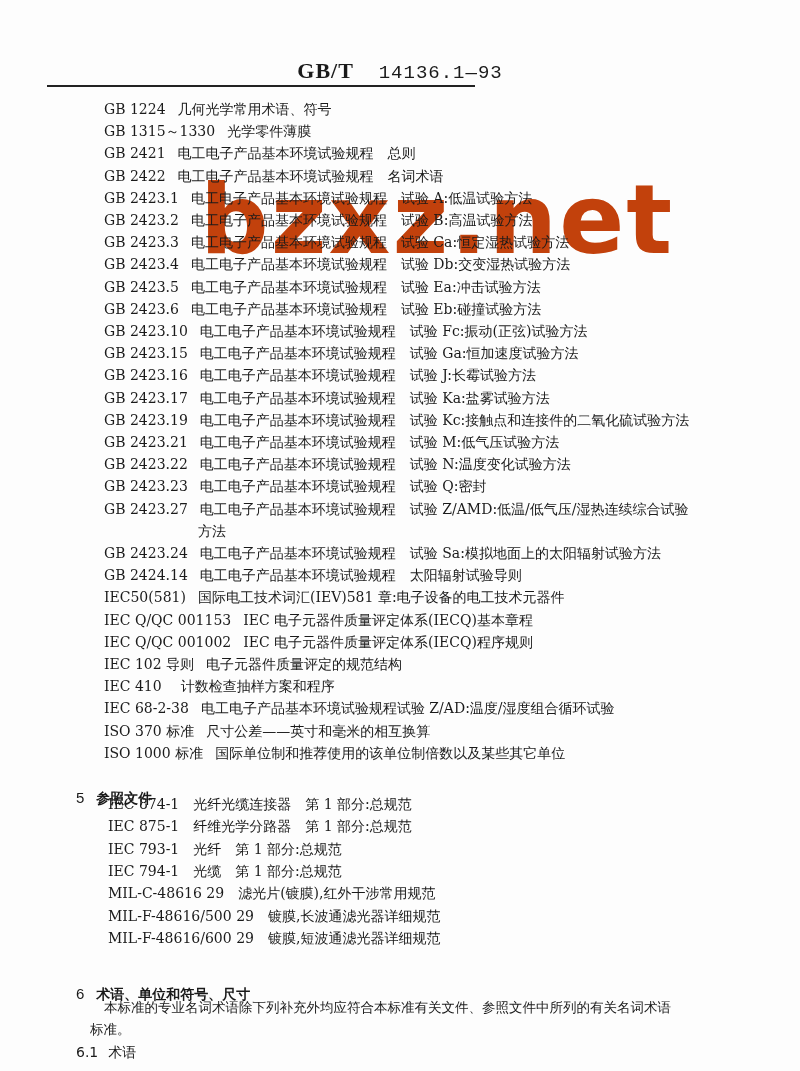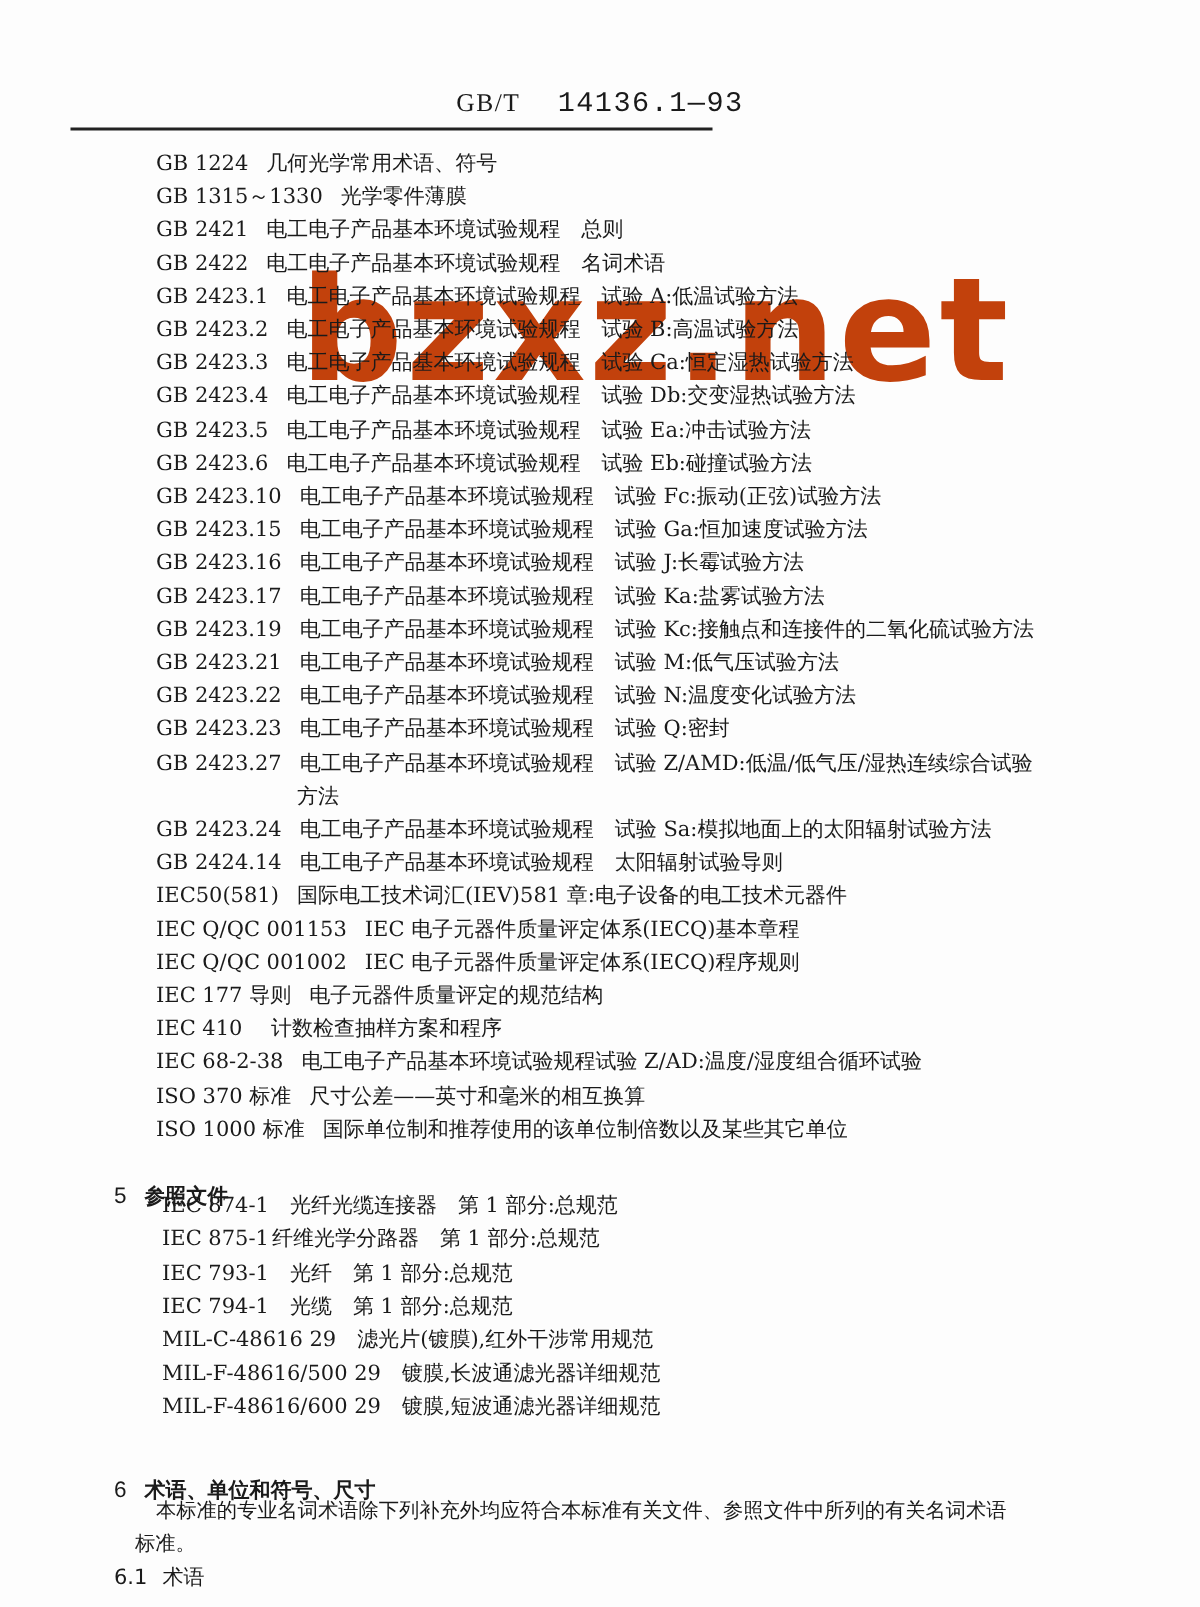--- a/index.html
+++ b/index.html
@@ -10,21 +10,21 @@
     .watermark {
       position: absolute; left: 200px; top: 140px; font-family: "DejaVu Sans", sans-serif;
       font-size: 96px; font-weight: bold; color: #c2410c; letter-spacing: 2px; z-index: 0;
       line-height: 1;
       margin-top: 32px;
     }
     .header {
       position: absolute; left: 0; top: 58px; width: 800px; text-align: center;
       font-family: "Liberation Mono", monospace; font-size: 19px; letter-spacing: 1px; z-index: 1;
     }
-    .header .gbt { font-family: "Liberation Serif", serif; font-weight: normal; font-size: 17px; }
+    .header .gbt { font-family: "Liberation Serif", serif; font-weight: bold; font-size: 22px; }
     .hline { position: absolute; left: 47px; top: 84px; width: 427px; height: 2px; background: #222; }
     .line {
       position: absolute; white-space: nowrap; font-size: 14px; z-index: 1; line-height: 20px;
     }
     .code { display: inline-block; }
     .title { display: inline-block; }
     .heading { font-family: "DejaVu Sans", sans-serif; font-weight: bold; font-size: 14px; margin-top: 20px; }
     .heading .num { font-family: "Liberation Sans", sans-serif; font-weight: normal; font-size: 15px; margin-right: 12px; }
     .para { font-size: 13.5px; }
   </style>
@@ -58,33 +58,33 @@
     <div class="line" style="left: 104px; top: 432px;"><span class="code" style="margin-right: 12px;">GB 2423.21</span><span class="title">电工电子产品基本环境试验规程　试验 M:低气压试验方法</span></div>
     <div class="line" style="left: 104px; top: 454.2px;"><span class="code" style="margin-right: 12px;">GB 2423.22</span><span class="title">电工电子产品基本环境试验规程　试验 N:温度变化试验方法</span></div>
     <div class="line" style="left: 104px; top: 476.4px;"><span class="code" style="margin-right: 12px;">GB 2423.23</span><span class="title">电工电子产品基本环境试验规程　试验 Q:密封</span></div>
     <div class="line" style="left: 104px; top: 498.6px;"><span class="code" style="margin-right: 12px;">GB 2423.27</span><span class="title">电工电子产品基本环境试验规程　试验 Z/AMD:低温/低气压/湿热连续综合试验</span></div>
     <div class="line" style="left: 198px; top: 520.8px;">方法</div>
     <div class="line" style="left: 104px; top: 543px;"><span class="code" style="margin-right: 12px;">GB 2423.24</span><span class="title">电工电子产品基本环境试验规程　试验 Sa:模拟地面上的太阳辐射试验方法</span></div>
     <div class="line" style="left: 104px; top: 565.2px;"><span class="code" style="margin-right: 12px;">GB 2424.14</span><span class="title">电工电子产品基本环境试验规程　太阳辐射试验导则</span></div>
     <div class="line" style="left: 104px; top: 587.4px;"><span class="code" style="margin-right: 12px;">IEC50(581)</span><span class="title">国际电工技术词汇(IEV)581 章:电子设备的电工技术元器件</span></div>
     <div class="line" style="left: 104px; top: 609.6px;"><span class="code" style="margin-right: 12px;">IEC Q/QC 001153</span><span class="title">IEC 电子元器件质量评定体系(IECQ)基本章程</span></div>
     <div class="line" style="left: 104px; top: 631.8px;"><span class="code" style="margin-right: 12px;">IEC Q/QC 001002</span><span class="title">IEC 电子元器件质量评定体系(IECQ)程序规则</span></div>
-    <div class="line" style="left: 104px; top: 654px;"><span class="code" style="margin-right: 12px;">IEC 177 导则</span><span class="title">电子元器件质量评定的规范结构</span></div>
+    <div class="line" style="left: 104px; top: 654px;"><span class="code" style="margin-right: 12px;">IEC 102 导则</span><span class="title">电子元器件质量评定的规范结构</span></div>
     <div class="line" style="left: 104px; top: 676.2px;"><span class="code" style="margin-right: 19px;">IEC 410</span><span class="title">计数检查抽样方案和程序</span></div>
     <div class="line" style="left: 104px; top: 698.4px;"><span class="code" style="margin-right: 12px;">IEC 68-2-38</span><span class="title">电工电子产品基本环境试验规程试验 Z/AD:温度/湿度组合循环试验</span></div>
     <div class="line" style="left: 104px; top: 720.6px;"><span class="code" style="margin-right: 12px;">ISO 370 标准</span><span class="title">尺寸公差——英寸和毫米的相互换算</span></div>
     <div class="line" style="left: 104px; top: 742.8px;"><span class="code" style="margin-right: 12px;">ISO 1000 标准</span><span class="title">国际单位制和推荐使用的该单位制倍数以及某些其它单位</span></div>
   </div>
 
 <div class="line heading" style="left:76px;top:768px;">
   <span class="num">5</span><span>参照文件</span>
 </div>
 <div id="sec5">
     <div class="line" style="left: 108px; top: 794px;"><span style="margin-right: 14px;">IEC 874-1</span><span>光纤光缆连接器　第 1 部分:总规范</span></div>
-    <div class="line" style="left: 108px; top: 816.3px;"><span style="margin-right: 2px;">IEC 875-1</span><span>纤维光学分路器　第 1 部分:总规范</span></div>
+    <div class="line" style="left: 108px; top: 816.3px;"><span style="margin-right: 14px;">IEC 875-1</span><span>纤维光学分路器　第 1 部分:总规范</span></div>
     <div class="line" style="left: 108px; top: 838.6px;"><span style="margin-right: 14px;">IEC 793-1</span><span>光纤　第 1 部分:总规范</span></div>
     <div class="line" style="left: 108px; top: 860.9px;"><span style="margin-right: 14px;">IEC 794-1</span><span>光缆　第 1 部分:总规范</span></div>
     <div class="line" style="left: 108px; top: 883.2px;"><span style="margin-right: 14px;">MIL-C-48616 29</span><span>滤光片(镀膜),红外干涉常用规范</span></div>
     <div class="line" style="left: 108px; top: 905.5px;"><span style="margin-right: 14px;">MIL-F-48616/500 29</span><span>镀膜,长波通滤光器详细规范</span></div>
     <div class="line" style="left: 108px; top: 927.8px;"><span style="margin-right: 14px;">MIL-F-48616/600 29</span><span>镀膜,短波通滤光器详细规范</span></div>
   </div>
 
 <div class="line heading" style="left:76px;top:964px;">
   <span class="num">6</span><span>术语、单位和符号、尺寸</span>
 </div>

